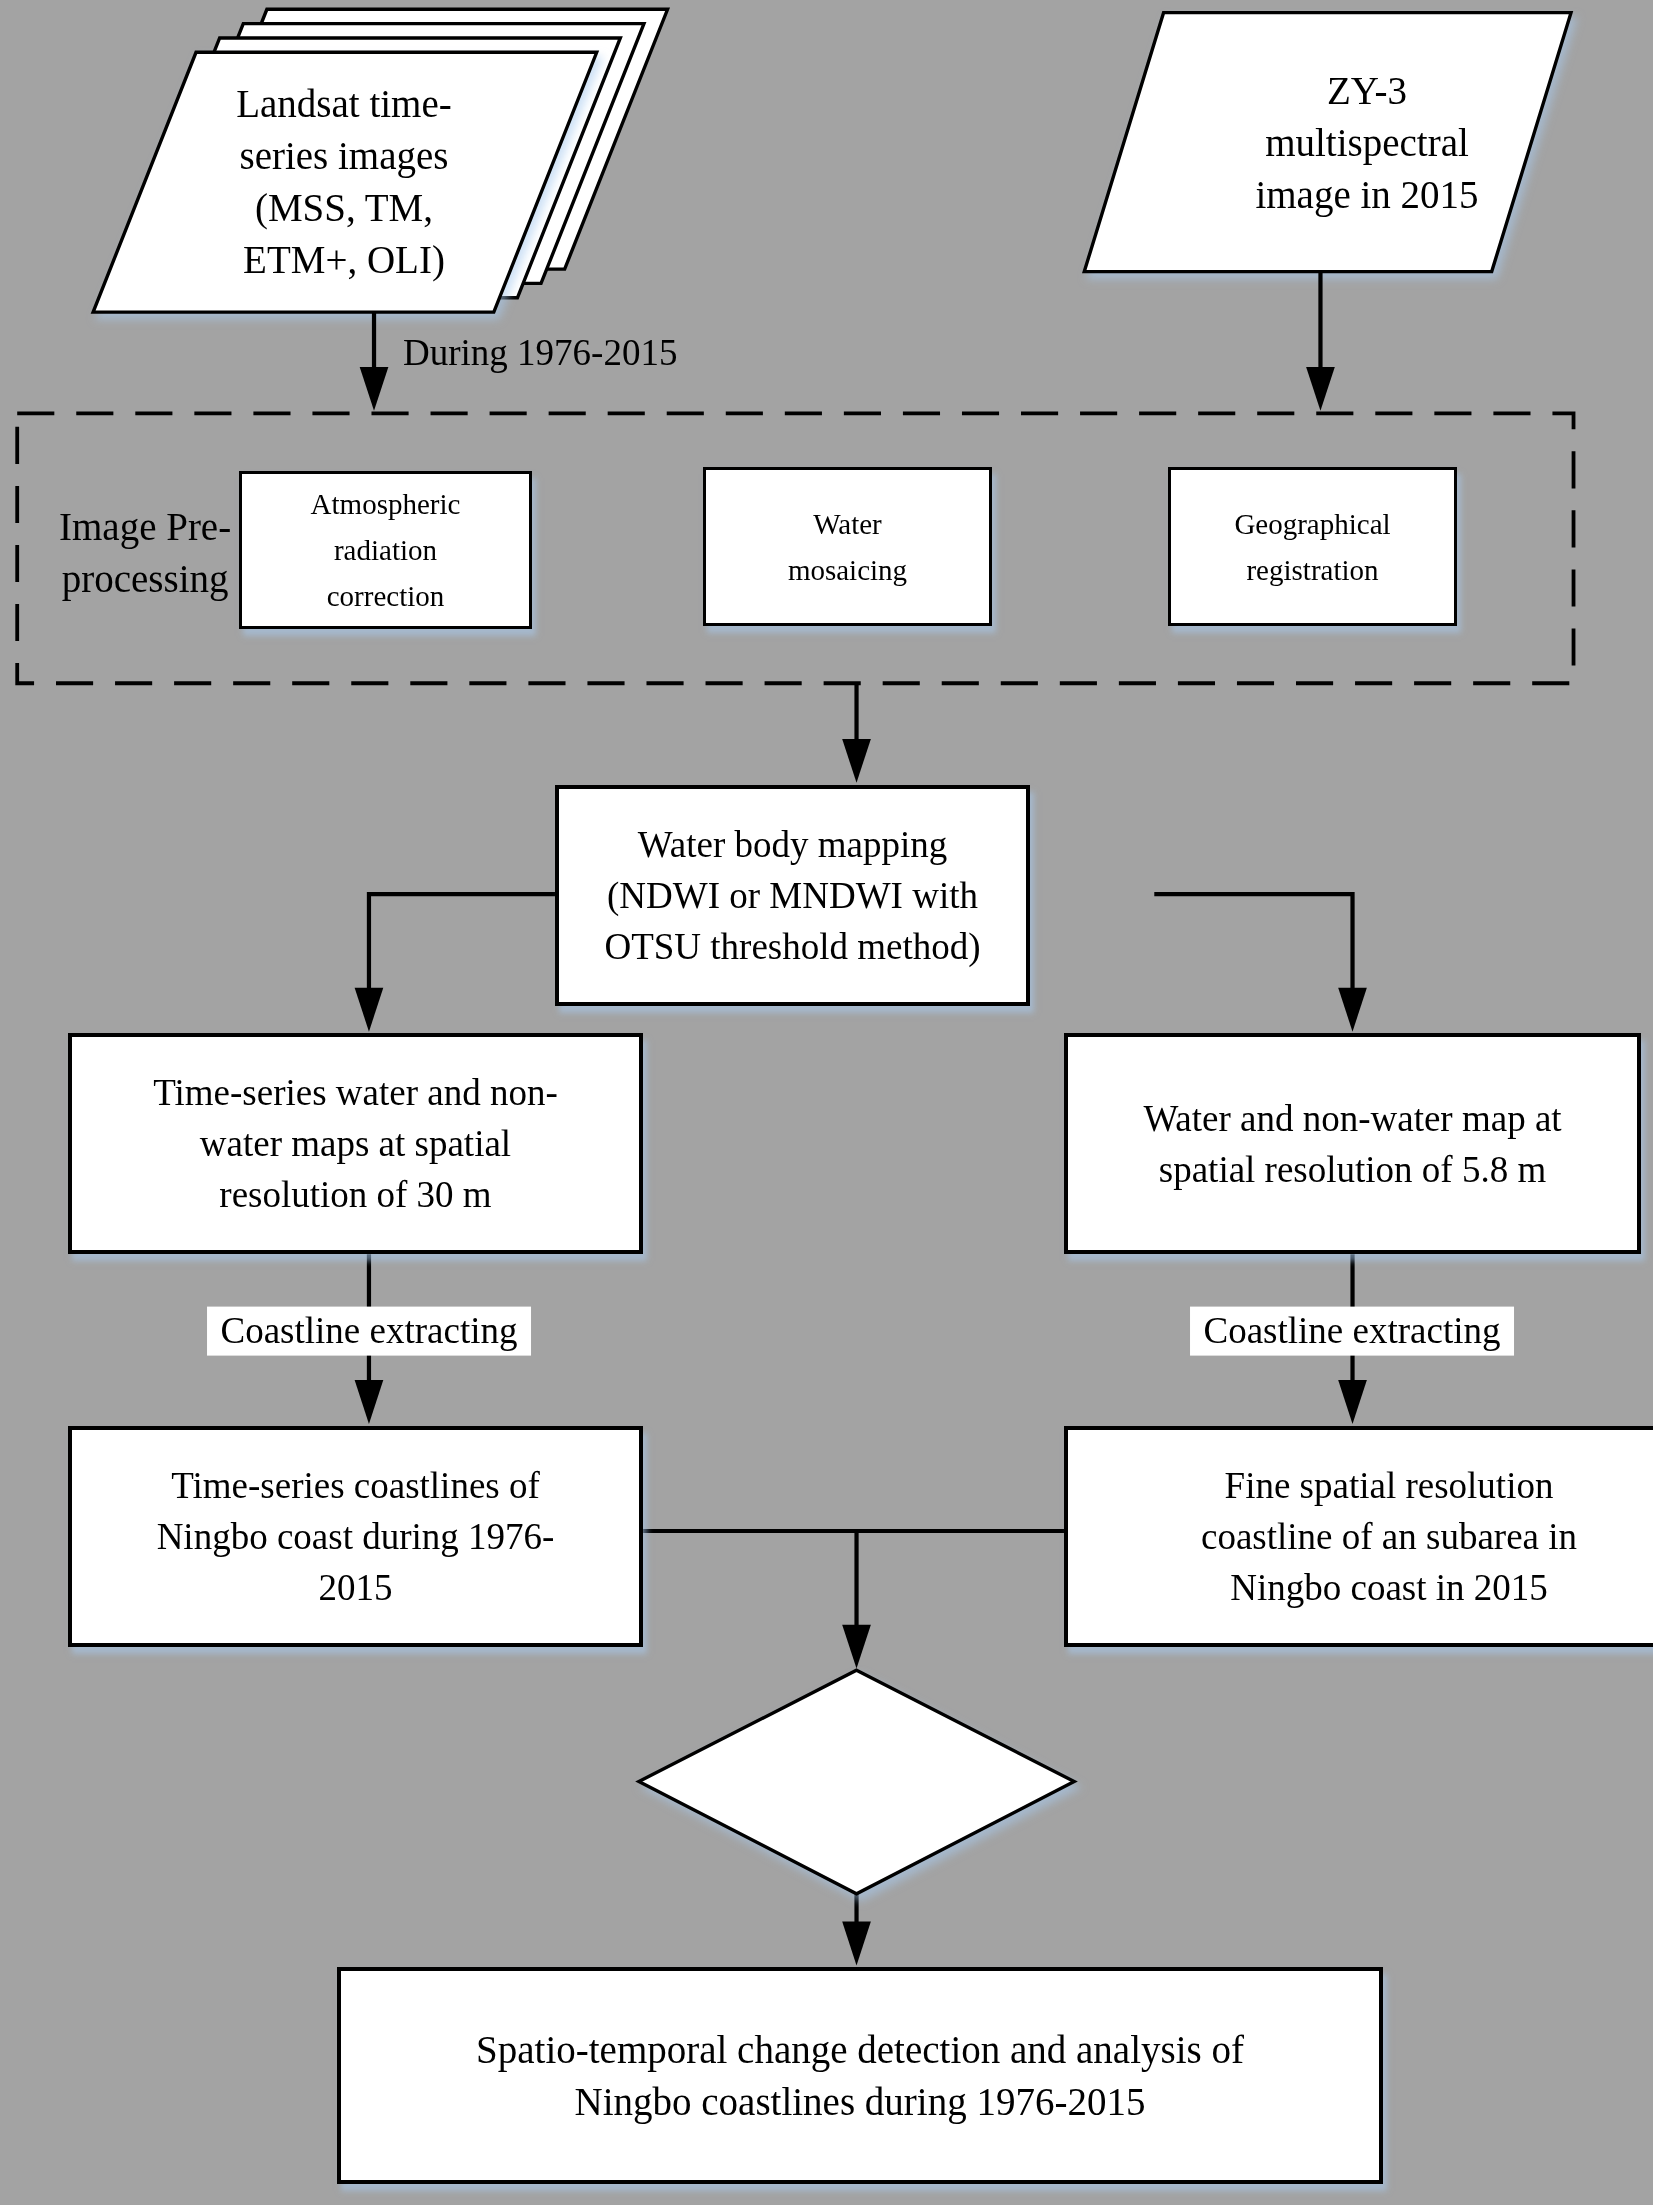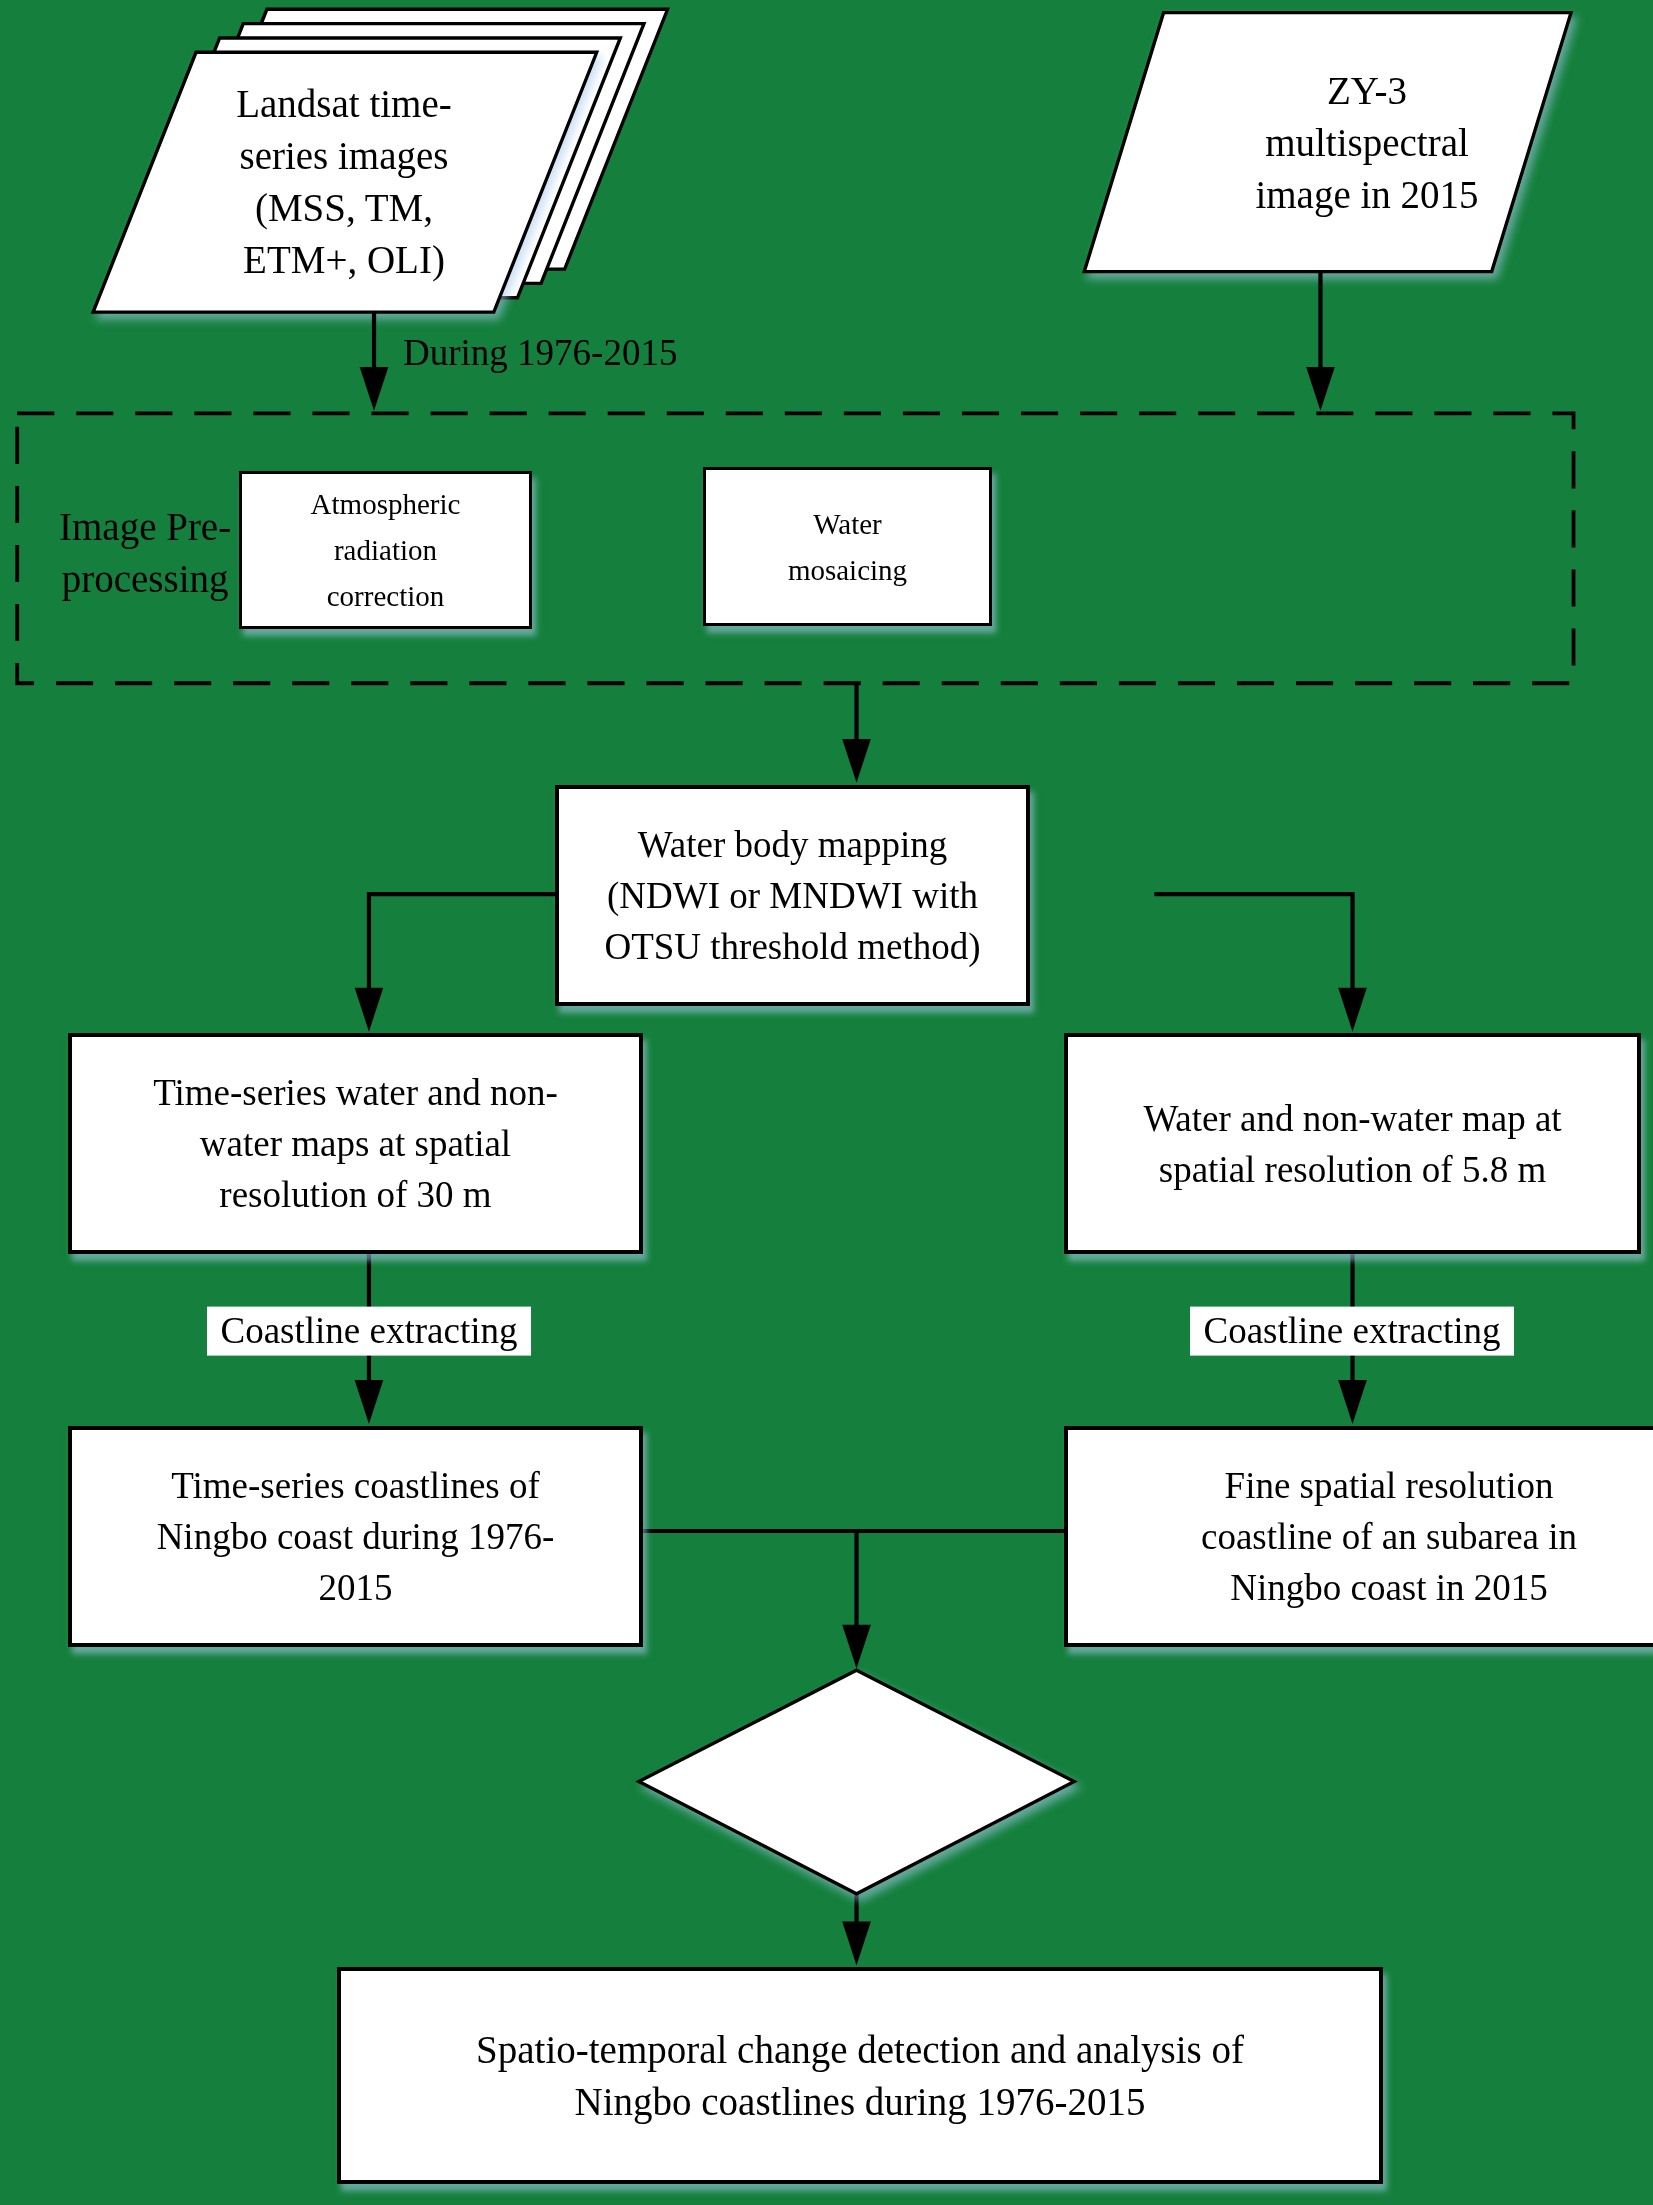--- a/index.html
+++ b/index.html
@@ -1,17 +1,17 @@
 <!DOCTYPE html>
 <html style="font-size:13.5px"><head>
 <meta charset="utf-8">
 <style>
   html,body{margin:0;padding:0;background:#ffffff;}
   .canvas{
-    position:relative;width:1654px;height:2205px;background:#15803d;
+    position:relative;width:1654px;height:2205px;background:#a3a3a3;
     font-family:"Liberation Serif","DejaVu Serif",serif;color:#000;overflow:hidden;
   }
   svg.layer{position:absolute;left:0;top:0;z-index:1;}
   .shape-shadow{filter:drop-shadow(5px 7px 5px rgba(168,202,238,0.55));}
   .node{
     position:absolute;z-index:2;display:flex;align-items:center;justify-content:center;
     text-align:center;white-space:pre-line;line-height:1.32;
   }
   .box{border:4.2px solid #000;background:#ffffff;box-sizing:border-box;
        box-shadow:4.2px 6.7px 5.9px rgba(168,202,238,0.55);}
@@ -85,20 +85,22 @@
   <div class="node fs-xl" style="left:18.6px;top:489px;width:253px;height:127px;">Image Pre-
 processing</div>
 
   <div class="node box box-sm fs-md" style="left:239px;top:471px;width:293px;height:158px;">Atmospheric
 radiation
 correction</div>
 
   <div class="node box box-sm fs-md" style="left:703px;top:467px;width:289px;height:159px;">Water
 mosaicing</div>
 
+  <div class="node box box-sm fs-md" style="left:1168px;top:467px;width:289px;height:159px;">Geographical
+registration</div>
 
   <div class="node box fs-lg" style="left:555px;top:785px;width:475px;height:221px;">Water body mapping
 (NDWI or MNDWI with
 OTSU threshold method)</div>
 
   <div class="node box fs-lg" style="left:68px;top:1033px;width:575px;height:221px;">Time-series water and non-
 water maps at spatial
 resolution of 30 m</div>
 
   <div class="node box fs-lg" style="left:1064px;top:1033px;width:577px;height:221px;">Water and non-water map at

